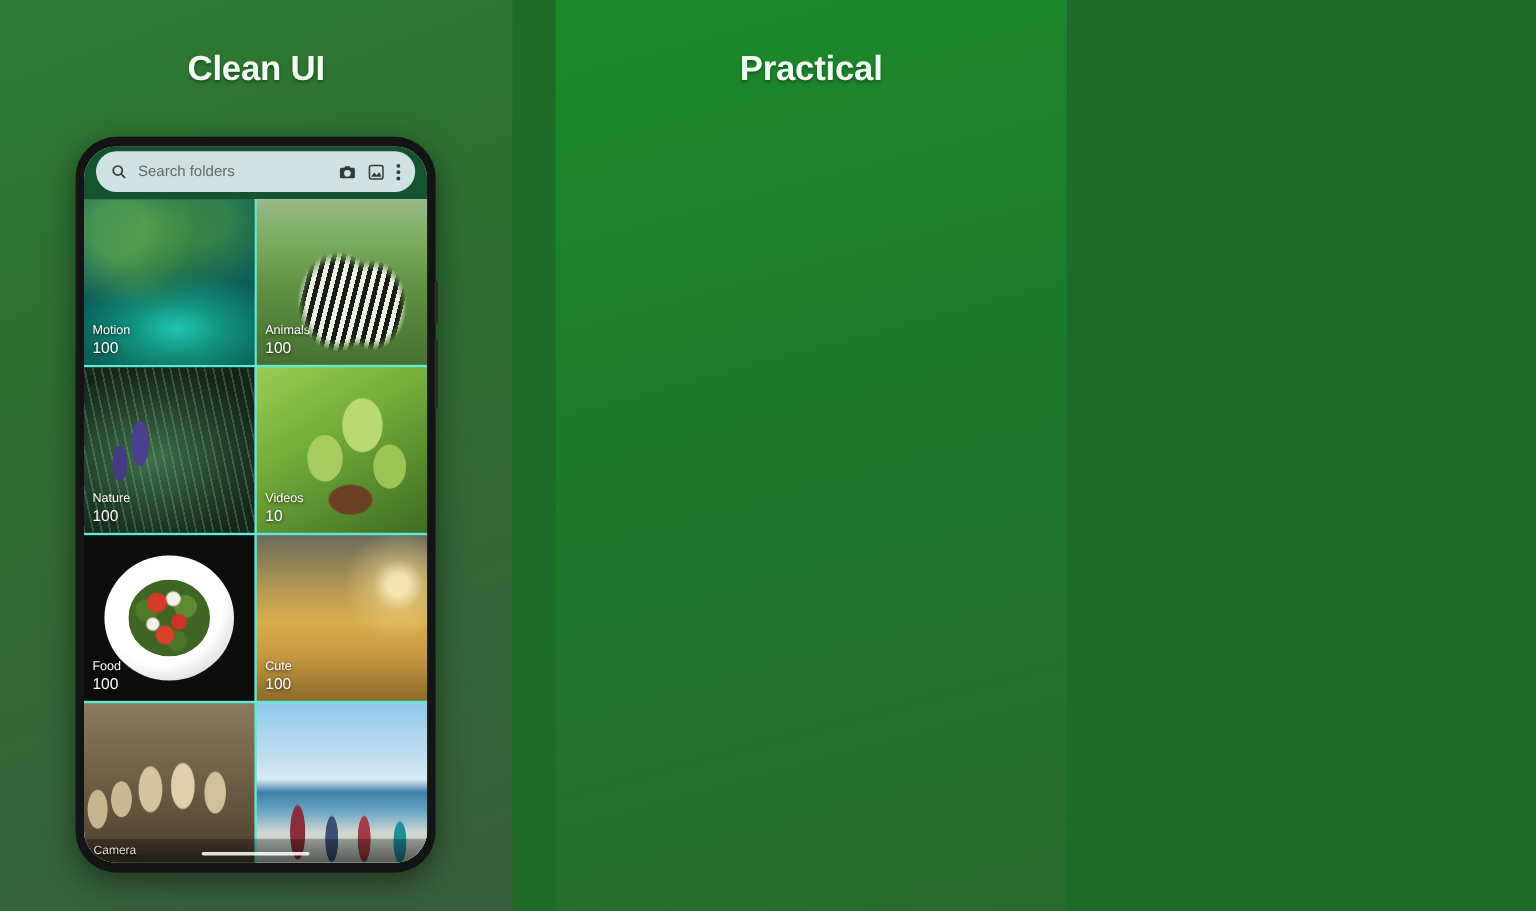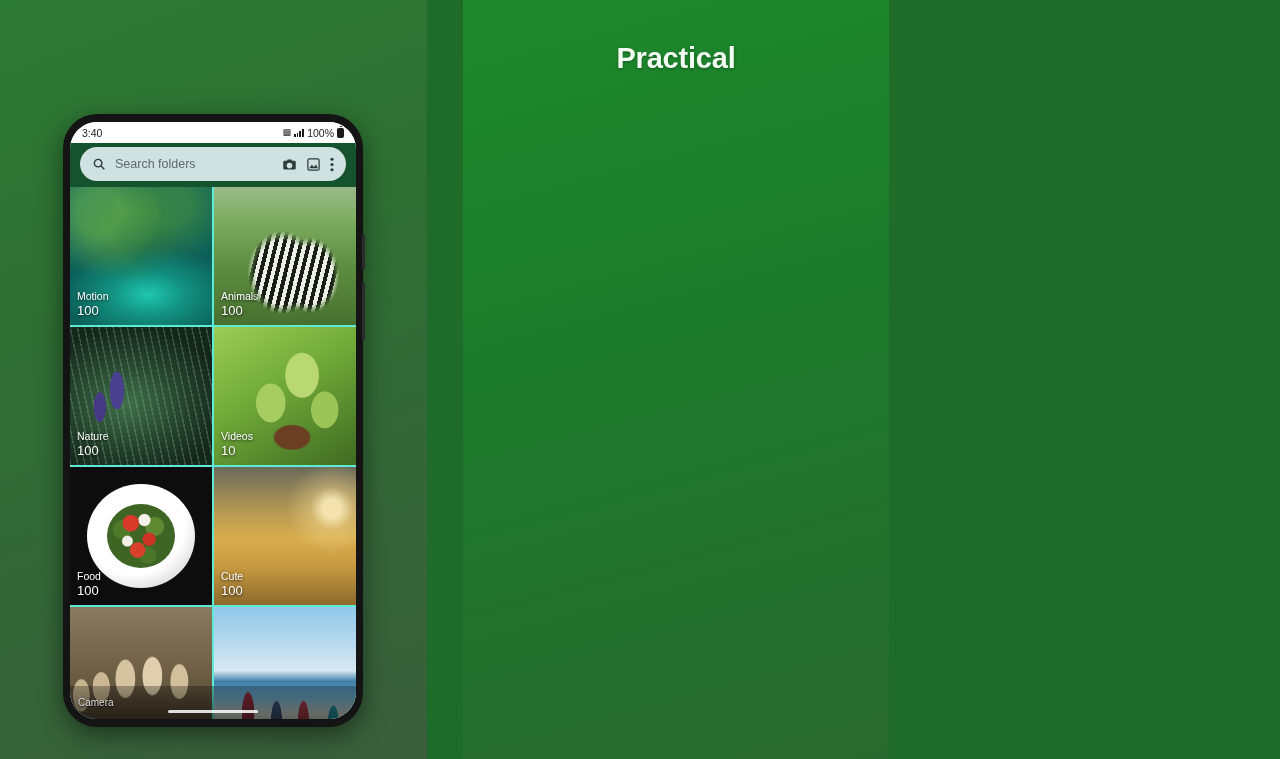--- a/index.html
+++ b/index.html
@@ -135,52 +135,39 @@
                  radial-gradient(ellipse 11% 22% at 58% 50%,#e0cfae 0 60%,transparent 66%),
                  radial-gradient(ellipse 10% 20% at 77% 54%,#d2c09b 0 60%,transparent 66%),
                  radial-gradient(ellipse 9% 18% at 8% 64%,#c6b48f 0 62%,transparent 68%);}
   .img-beach{background:linear-gradient(180deg,#8fc8ea 0%,#bedcef 30%,#d8e9f2 46%,#3f7fa8 54%,#6ea8c6 66%,#cfd7cf 78%,#bfc6bd 100%);}
   .img-beach:after{content:'';position:absolute;inset:0;
       background:radial-gradient(ellipse 7% 26% at 24% 78%,#8a2d3c 0 60%,transparent 66%),
                  radial-gradient(ellipse 6% 22% at 44% 82%,#3b4e73 0 60%,transparent 66%),
                  radial-gradient(ellipse 6% 22% at 63% 82%,#a43a45 0 60%,transparent 66%),
                  radial-gradient(ellipse 6% 20% at 84% 84%,#1f8f9a 0 60%,transparent 66%);}
 
-  .p1bottom { position:absolute; left:0; right:0; bottom:0; height:33px;
+  .p1bottom { position:absolute; left:0; right:0; bottom:0; height:20px;
      background:linear-gradient(180deg,rgba(0,0,0,.28),rgba(0,0,0,.55)); display:flex; align-items:center; }
   .p1bottom .camlabel { color:#dcdcdc; font-size:10px; padding-left:8px; text-shadow:0 1px 2px #000; }
   .navpill { position:absolute; left:50%; transform:translateX(-50%); bottom:6px;
      width:90px; height:3.5px; border-radius:2px; background:rgba(255,255,255,.85); }
 </style>
 </head>
 <body>
 
 <div class="stage">
 
   <div class="panel p1">
+    <div class="heading">Clean UI</div>
 
     <div class="phone" id="phone1">
       <div class="sidebtn" style="top:120px;height:36px"></div>
       <div class="sidebtn" style="top:168px;height:58px"></div>
       <div class="inner">
         <div id="p1screen">
-          <div class="statusbar">
-            <span>3:40</span>
-            <span class="right">
-              <span class="sb-ico">▩</span>
-              <span class="sig">
-                  <i></i>
-                  <i></i>
-                  <i></i>
-                  <i></i>
-                </span>
-              <span>100%</span>
-              <span class="batt"></span>
-            </span>
-          </div>
 
           <div class="searchwrap">
             <div class="searchbar">
               <span class="sb-icon">
                 <svg width="14" height="14" viewBox="0 0 24 24" fill="none" stroke="currentColor" stroke-width="2.4">
                     <circle cx="10.5" cy="10.5" r="6.5"></circle>
                     <line x1="15.5" y1="15.5" x2="21" y2="21"></line>
                   </svg>
               </span>
               <span class="sf-text">Search folders</span>

